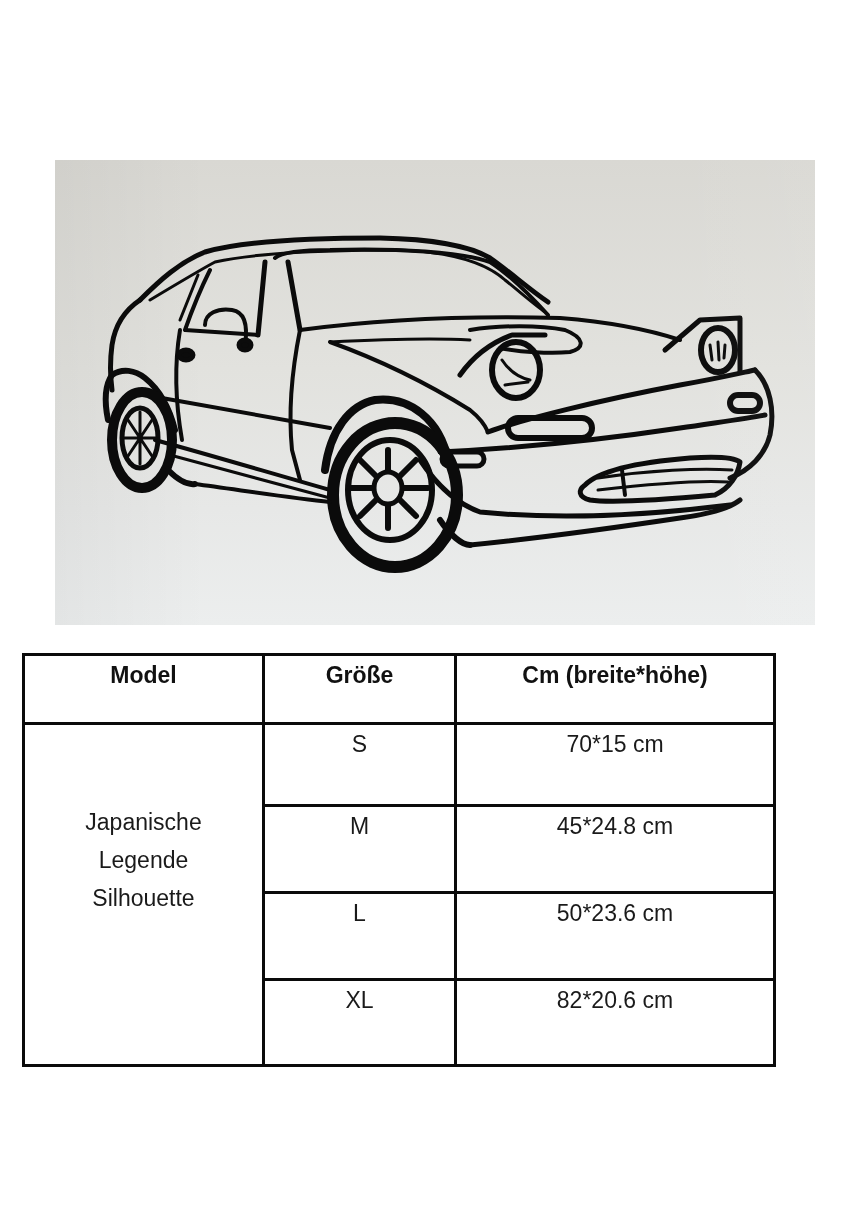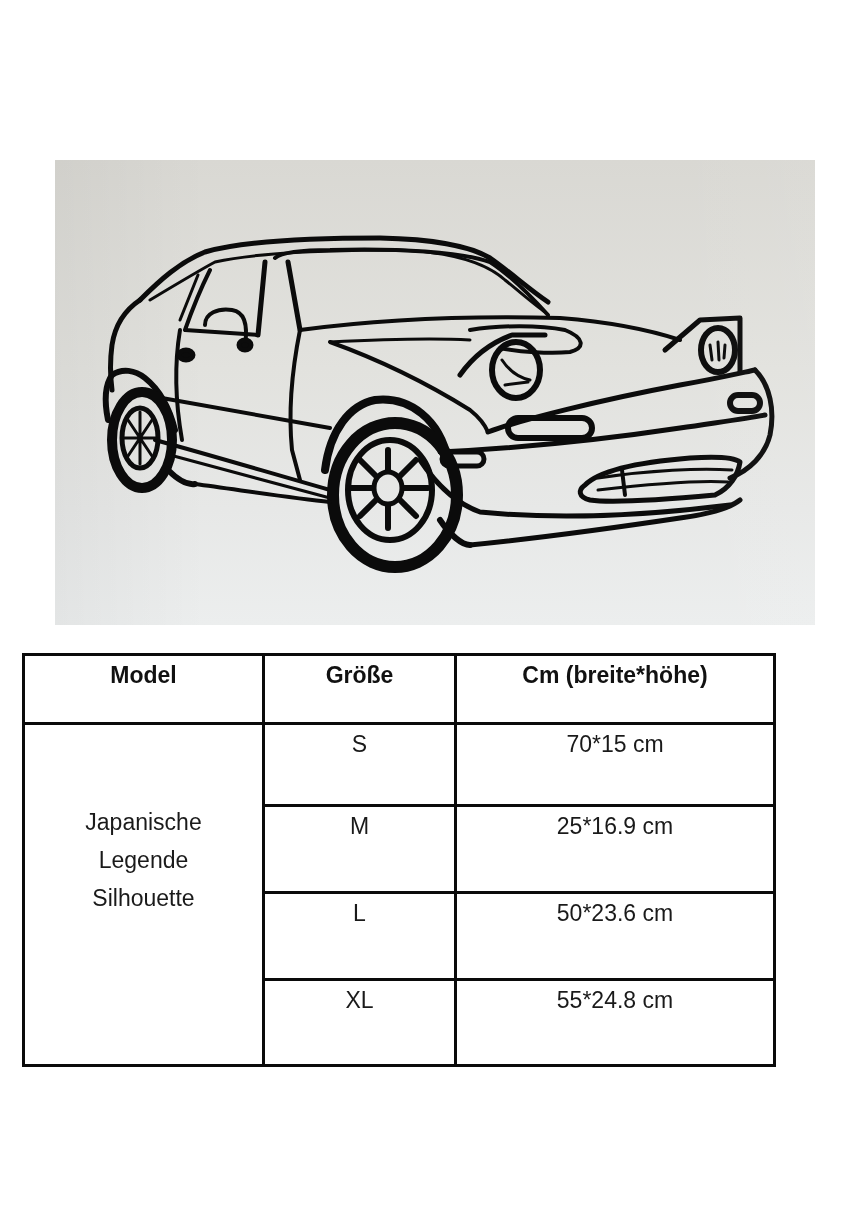--- a/index.html
+++ b/index.html
@@ -135,24 +135,24 @@
       <td rowspan="4" class="model-cell">
         <span class="model-line">Japanische</span>
         <span class="model-line">Legende</span>
         <span class="model-line">Silhouette</span>
       </td>
       <td>S</td>
       <td>70*15 cm</td>
     </tr>
     <tr style="height:87px">
       <td>M</td>
-      <td>25*16.9 cm</td>
+      <td>45*24.8 cm</td>
     </tr>
     <tr style="height:87px">
       <td>L</td>
       <td>50*23.6 cm</td>
     </tr>
     <tr style="height:86px">
       <td>XL</td>
-      <td>55*24.8 cm</td>
+      <td>82*20.6 cm</td>
     </tr>
   </tbody>
 </table>
 
 </body></html>

